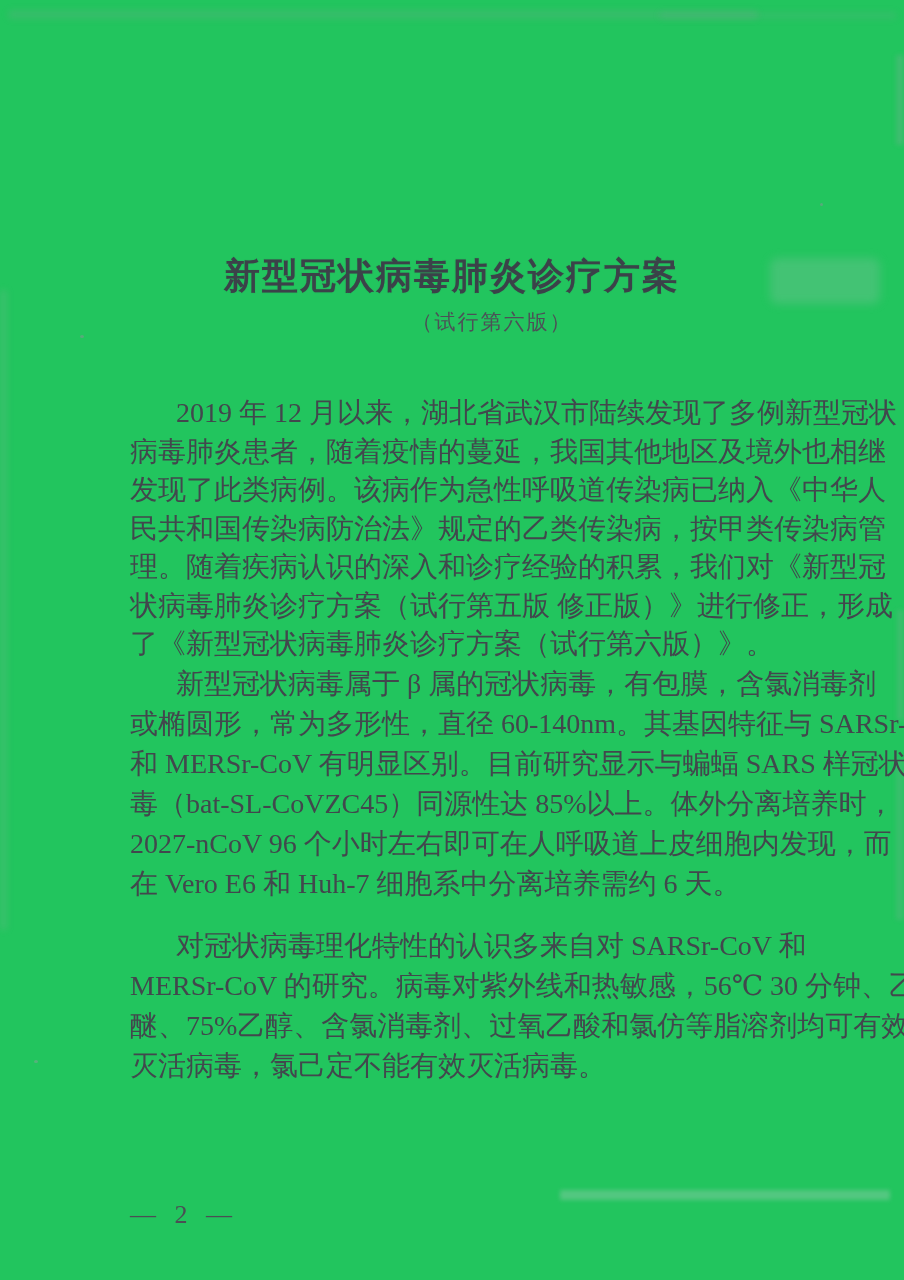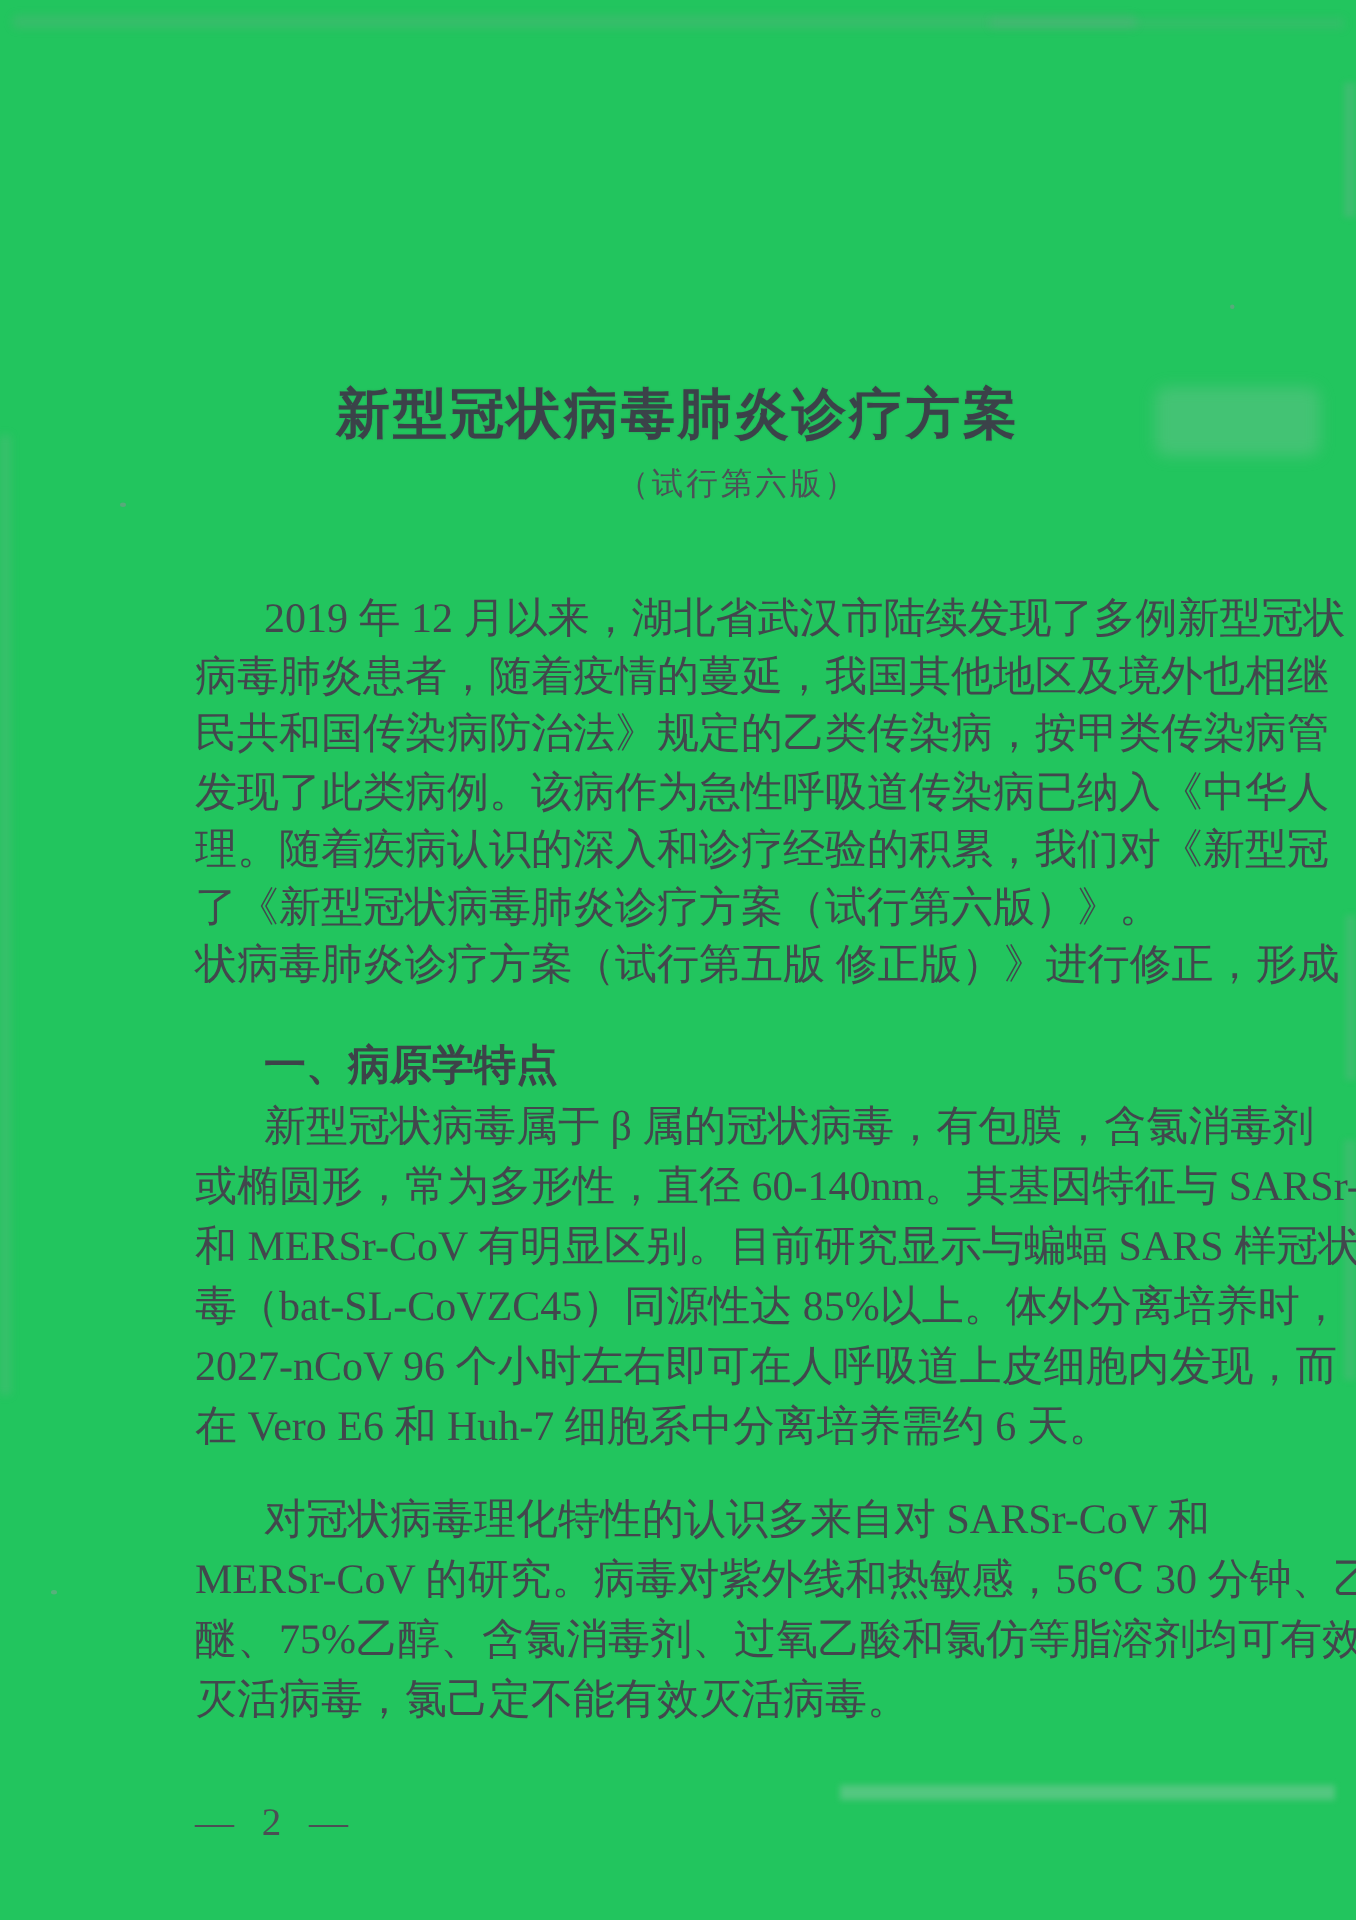--- a/index.html
+++ b/index.html
@@ -156,28 +156,27 @@
   <div class="artifact a-speck-3"></div>
 
   <div class="doc-title">新型冠状病毒肺炎诊疗方案</div>
   <div class="doc-subtitle">（试行第六版）</div>
 
   <div class="body-col">
 
     <div class="para p1">
       <div class="line indent">2019 年 12 月以来，湖北省武汉市陆续发现了多例新型冠状</div>
       <div class="line">病毒肺炎患者，随着疫情的蔓延，我国其他地区及境外也相继</div>
+      <div class="line">发现了此类病例。该病作为急性呼吸道传染病已纳入《中华人</div>
       <div class="line">民共和国传染病防治法》规定的乙类传染病，按甲类传染病管</div>
-      <div class="line">发现了此类病例。该病作为急性呼吸道传染病已纳入《中华人</div>
       <div class="line">理。随着疾病认识的深入和诊疗经验的积累，我们对《新型冠</div>
+      <div class="line">状病毒肺炎诊疗方案（试行第五版 修正版）》进行修正，形成</div>
       <div class="line last">了《新型冠状病毒肺炎诊疗方案（试行第六版）》。</div>
-      <div class="line">状病毒肺炎诊疗方案（试行第五版 修正版）》进行修正，形成</div>
     </div>
 
-    <div class="section-heading">一、病原学特点</div>
 
     <div class="para p2">
       <div class="line indent">新型冠状病毒属于 β 属的冠状病毒，有包膜，含氯消毒剂</div>
       <div class="line">或椭圆形，常为多形性，直径 60-140nm。其基因特征与 SARSr-CoV</div>
       <div class="line">和 MERSr-CoV 有明显区别。目前研究显示与蝙蝠 SARS 样冠状病</div>
       <div class="line">毒（bat-SL-CoVZC45）同源性达 85%以上。体外分离培养时，</div>
       <div class="line">2027-nCoV 96 个小时左右即可在人呼吸道上皮细胞内发现，而</div>
       <div class="line last">在 Vero E6 和 Huh-7 细胞系中分离培养需约 6 天。</div>
     </div>
 

